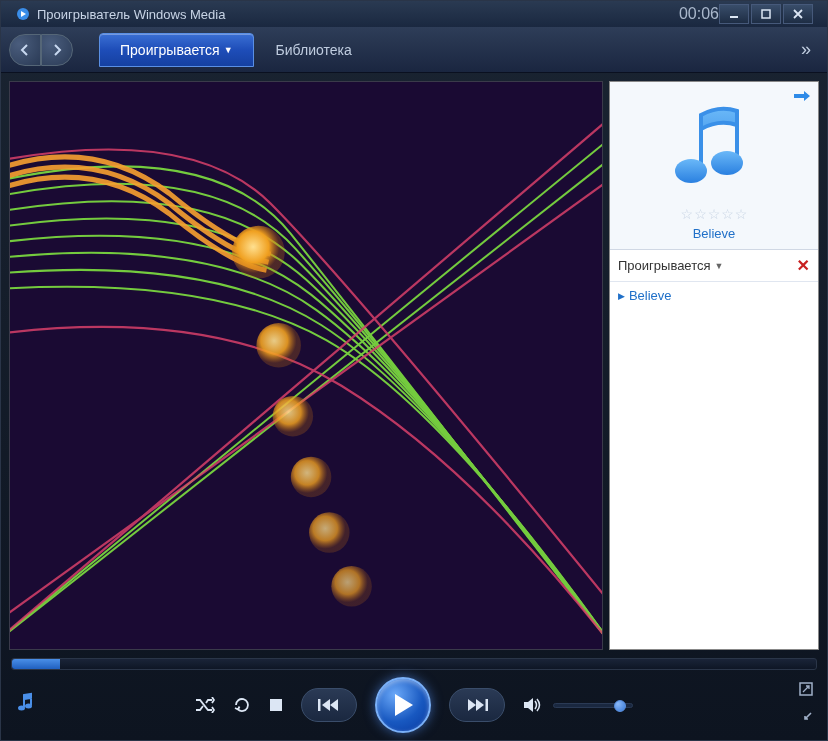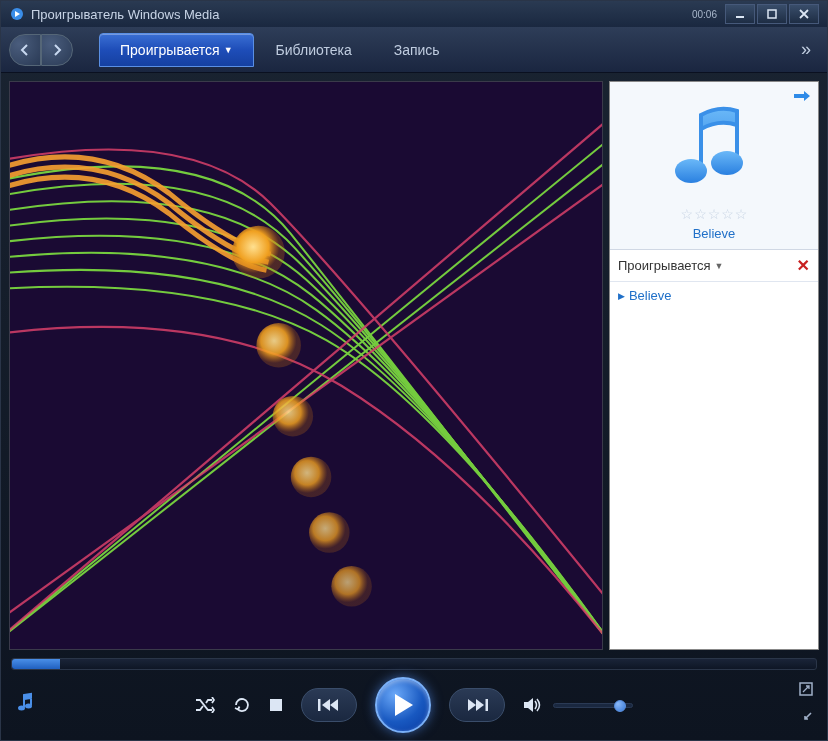--- a/index.html
+++ b/index.html
@@ -18,34 +18,34 @@
   border: 1px solid #2a3548;
   position: relative;
   display: flex;
   flex-direction: column;
 }
 .titlebar {
   height: 26px;
   background: linear-gradient(to bottom, #2a3a52 0%, #1a2840 100%);
   display: flex;
   align-items: center;
-  padding: 0 8px;
+  padding: 0 14px;
   color: #c8d4e6;
   font-size: 13px;
 }
 .titlebar-icon {
   width: 16px;
   height: 16px;
   margin-right: 6px;
   display: flex;
   align-items: center;
   justify-content: center;
 }
 .titlebar-title { flex: 1; }
-.titlebar-time { margin-right: 8px; color: #aab8cc; font-size: 10px; }
+.titlebar-time { margin-right: 0; color: #aab8cc; font-size: 16px; }
 .win-controls { display: flex; gap: 2px; }
 .win-btn {
   width: 30px;
   height: 20px;
   background: linear-gradient(to bottom, #394d6a, #1e2d44);
   border: 1px solid #46597a;
   display: flex;
   align-items: center;
   justify-content: center;
   color: #dce6f4;
@@ -317,23 +317,20 @@
           </svg>
       </div>
     </div>
     <div class="tabs">
       <div class="tab active">
         <span>Проигрывается</span>
         <span style="font-size:9px;">▼</span>
       </div>
       <div class="tab">
         <span>Библиотека</span>
-      </div>
-      <div class="tab">
-        <span>Запись</span>
       </div>
     </div>
     <div class="nav-more">»</div>
   </div>
 
   <div class="content">
     <div class="viz">
       <svg viewBox="0 0 590 560" preserveAspectRatio="xMidYMid slice">
         <rect width="590" height="560" fill="#1a0a33"></rect>
 

